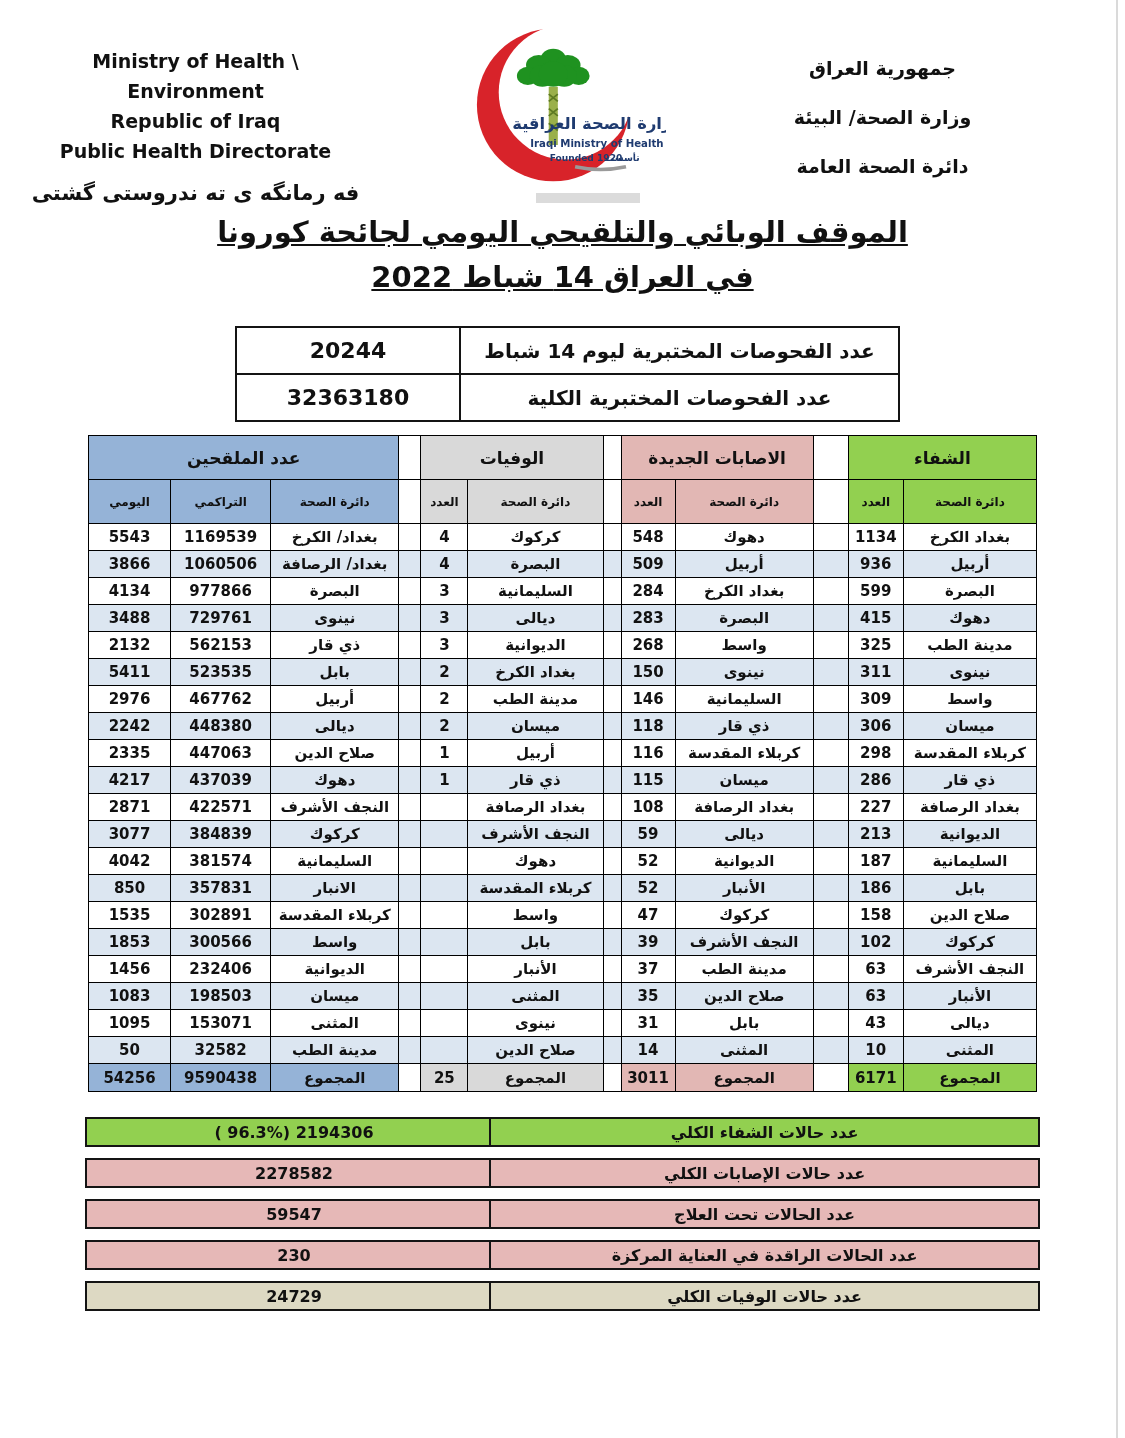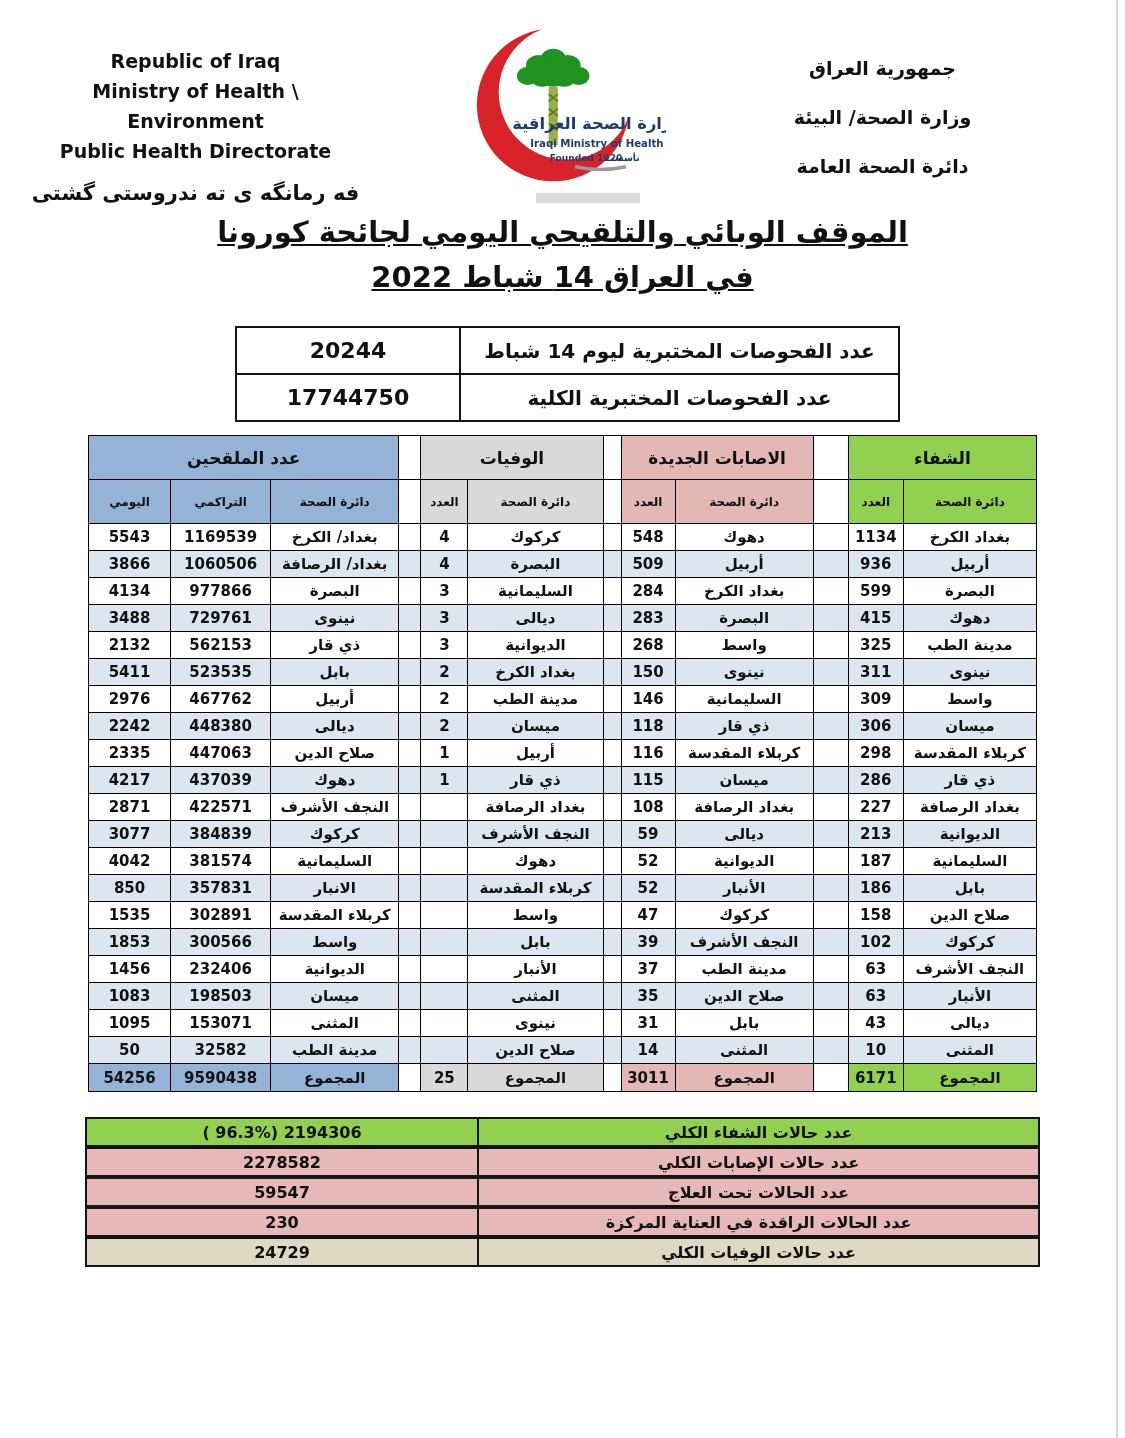--- a/index.html
+++ b/index.html
@@ -31,33 +31,33 @@
   .c-blue{background:#95B3D7;}
   .c-gray{background:#D9D9D9;}
   .c-pink{background:#E2B7B4;}
   .c-green{background:#92D050;}
   .main tr.stripe td{background:#DCE6F1;}
   .main td.sp,.main th.sp{background:#ffffff;}
   .main td.name,.main th.name{direction:rtl;}
   .main tr.total td{height:27px;}
   
   .summary{position:absolute;left:85px;top:1117px;width:955px;}
-  .srow{display:flex;border:2.5px solid #141414;height:26px;margin-bottom:0;}
+  .srow{display:flex;border:2.5px solid #141414;height:26px;margin-bottom:11px;padding-left:12px;}
   .srow .sval{width:390px;border-right:2.5px solid #141414;display:flex;align-items:center;justify-content:center;font-size:16px;}
   .srow .slbl{flex:1;display:flex;align-items:center;justify-content:center;font-size:16px;direction:rtl;}
   .s-green{background:#92D050;}
   .s-pink{background:#E6B8B7;}
   .s-beige{background:#DDD9C3;}
 </style>
 </head>
 <body>
 
 <div class="hdr-left">
+  <div>Ministry of Health \ Environment</div>
   <div>Republic of Iraq</div>
-  <div>Ministry of Health \ Environment</div>
   <div>Public Health Directorate</div>
   <div class="ku">فه رمانگه ی ته ندروستی گشتی</div>
 </div>
 
 <div class="logo-wrap">
   <svg width="200" height="182" viewBox="0 0 110 100">
     <circle cx="48" cy="50" r="42" fill="#d8232a"></circle>
     <circle cx="55" cy="43" r="37" fill="#ffffff"></circle>
 
     <g fill="#1f9220">
@@ -96,21 +96,21 @@
   <div>في العراق  14  شباط 2022</div>
 </div>
 
 <table class="tests">
   <tbody>
       <tr>
     <td class="val">20244</td>
     <td class="lbl">عدد الفحوصات المختبرية  ليوم 14  شباط</td>
   </tr>
   <tr>
-    <td class="val">17744750</td>
+    <td class="val">32363180</td>
     <td class="lbl">عدد الفحوصات المختبرية الكلية</td>
   </tr>
 </tbody>
   </table>
 
 <table class="main">
   <colgroup>
     <col style="width:82px">
       <col style="width:100px">
       <col style="width:128px">

